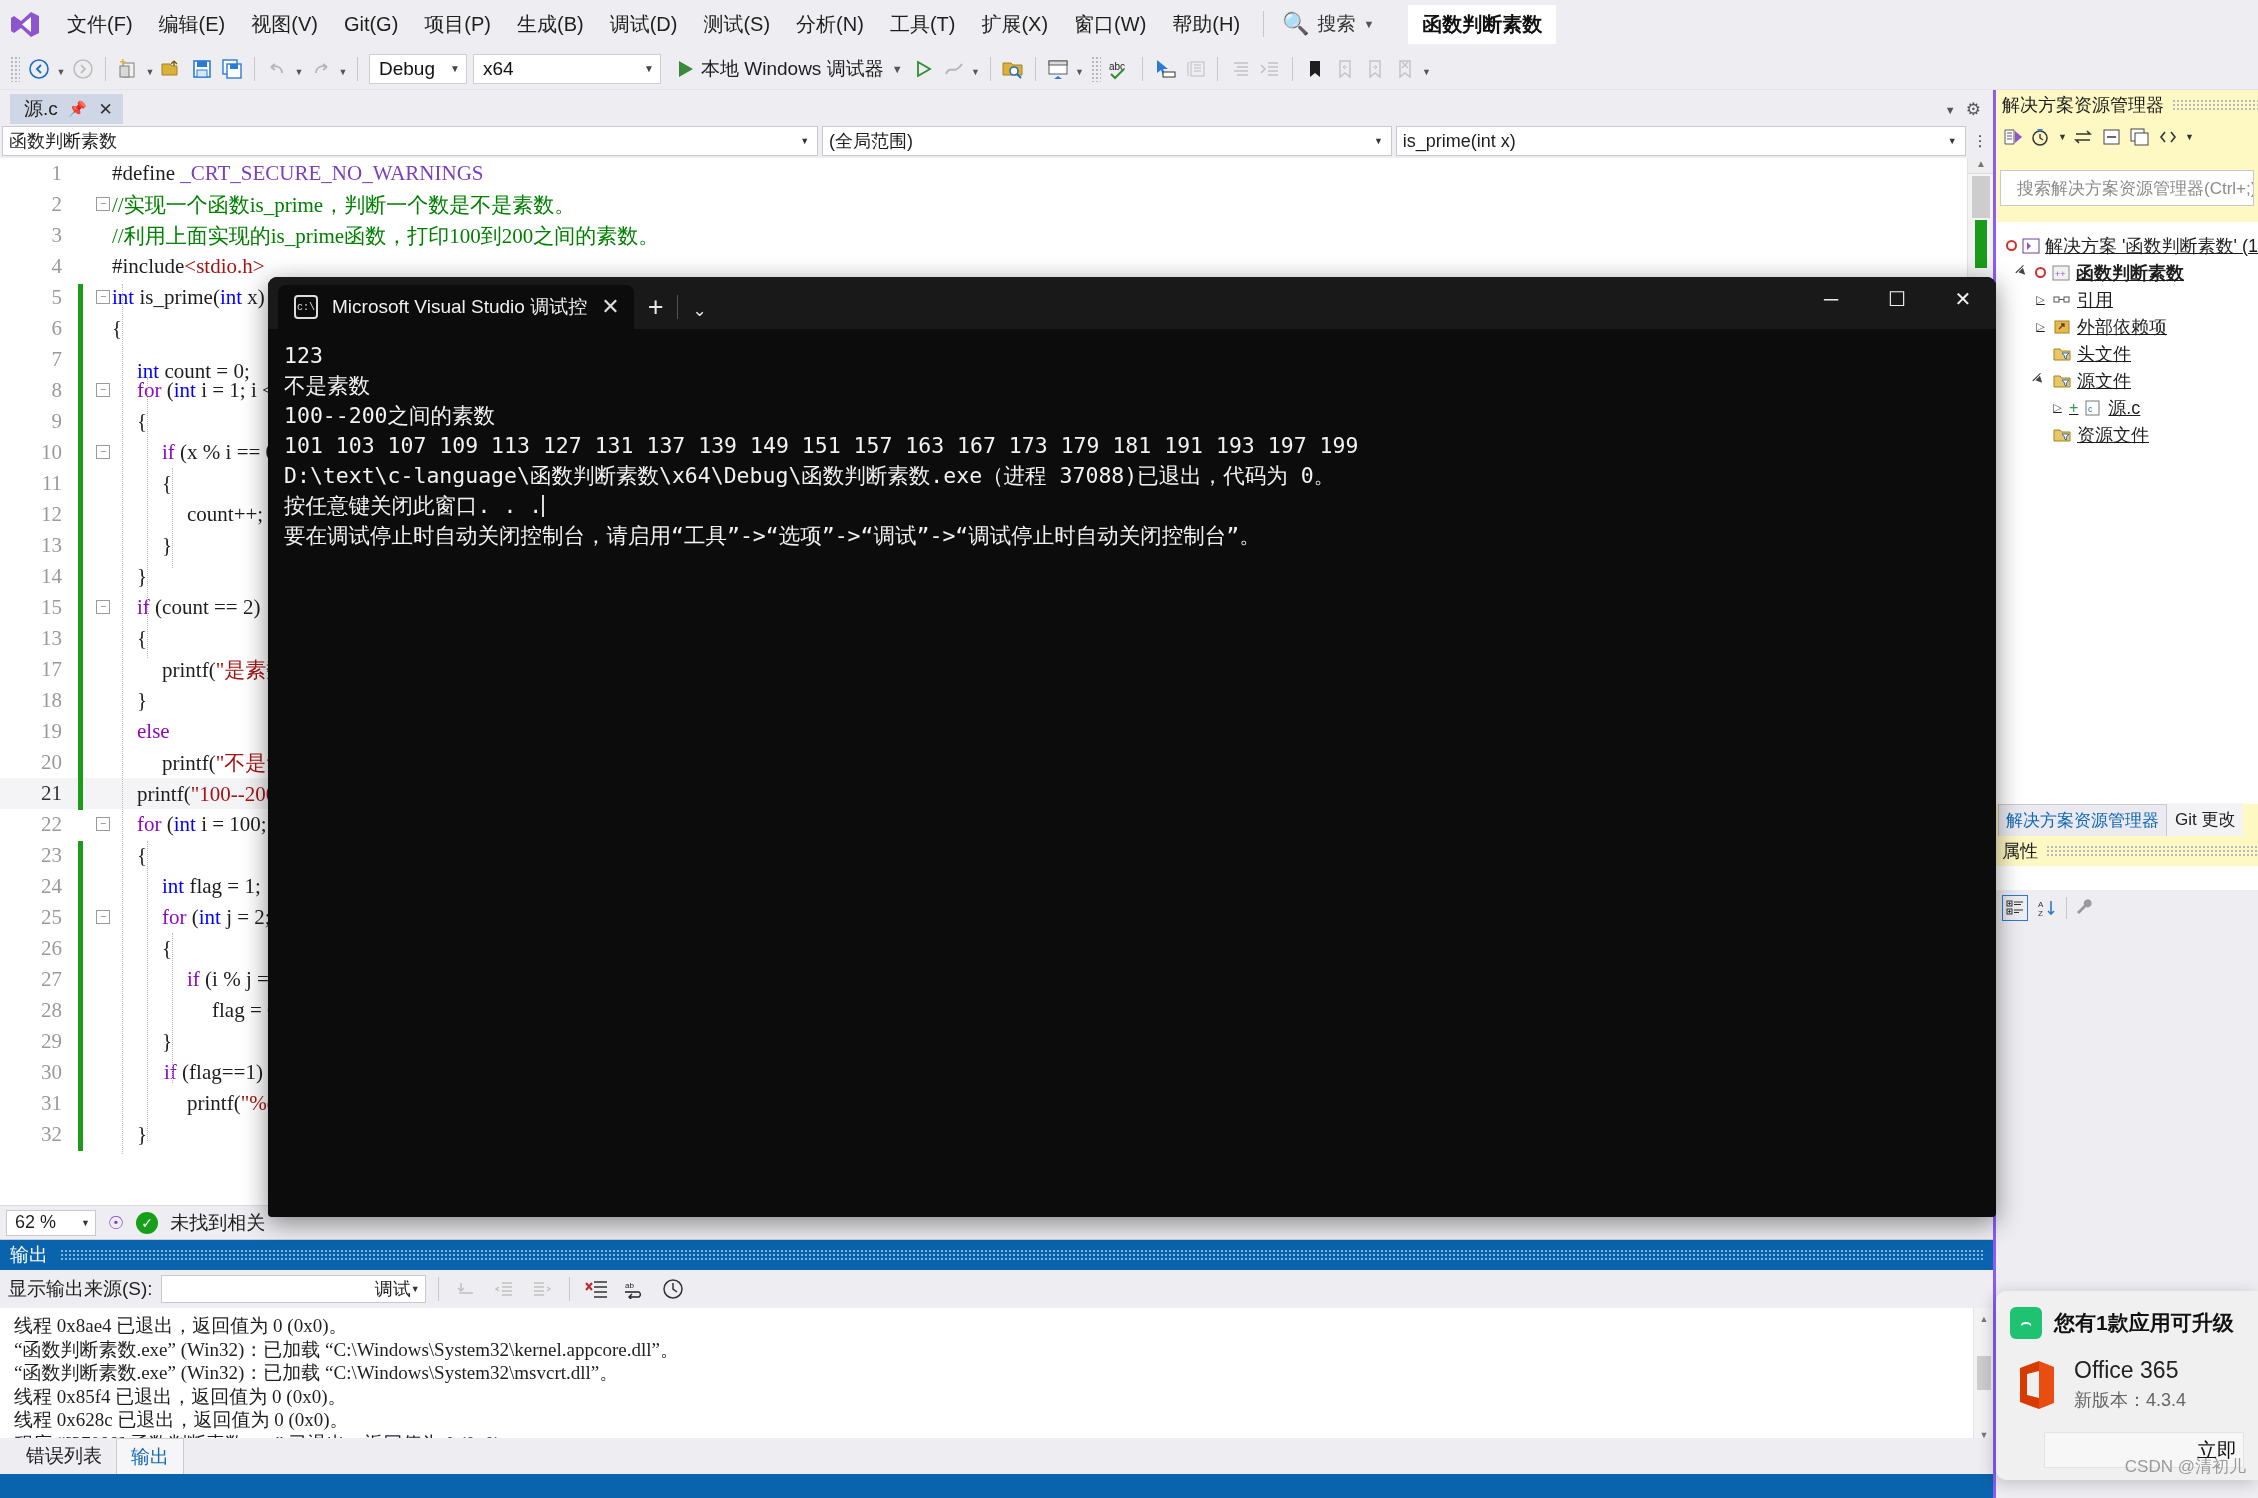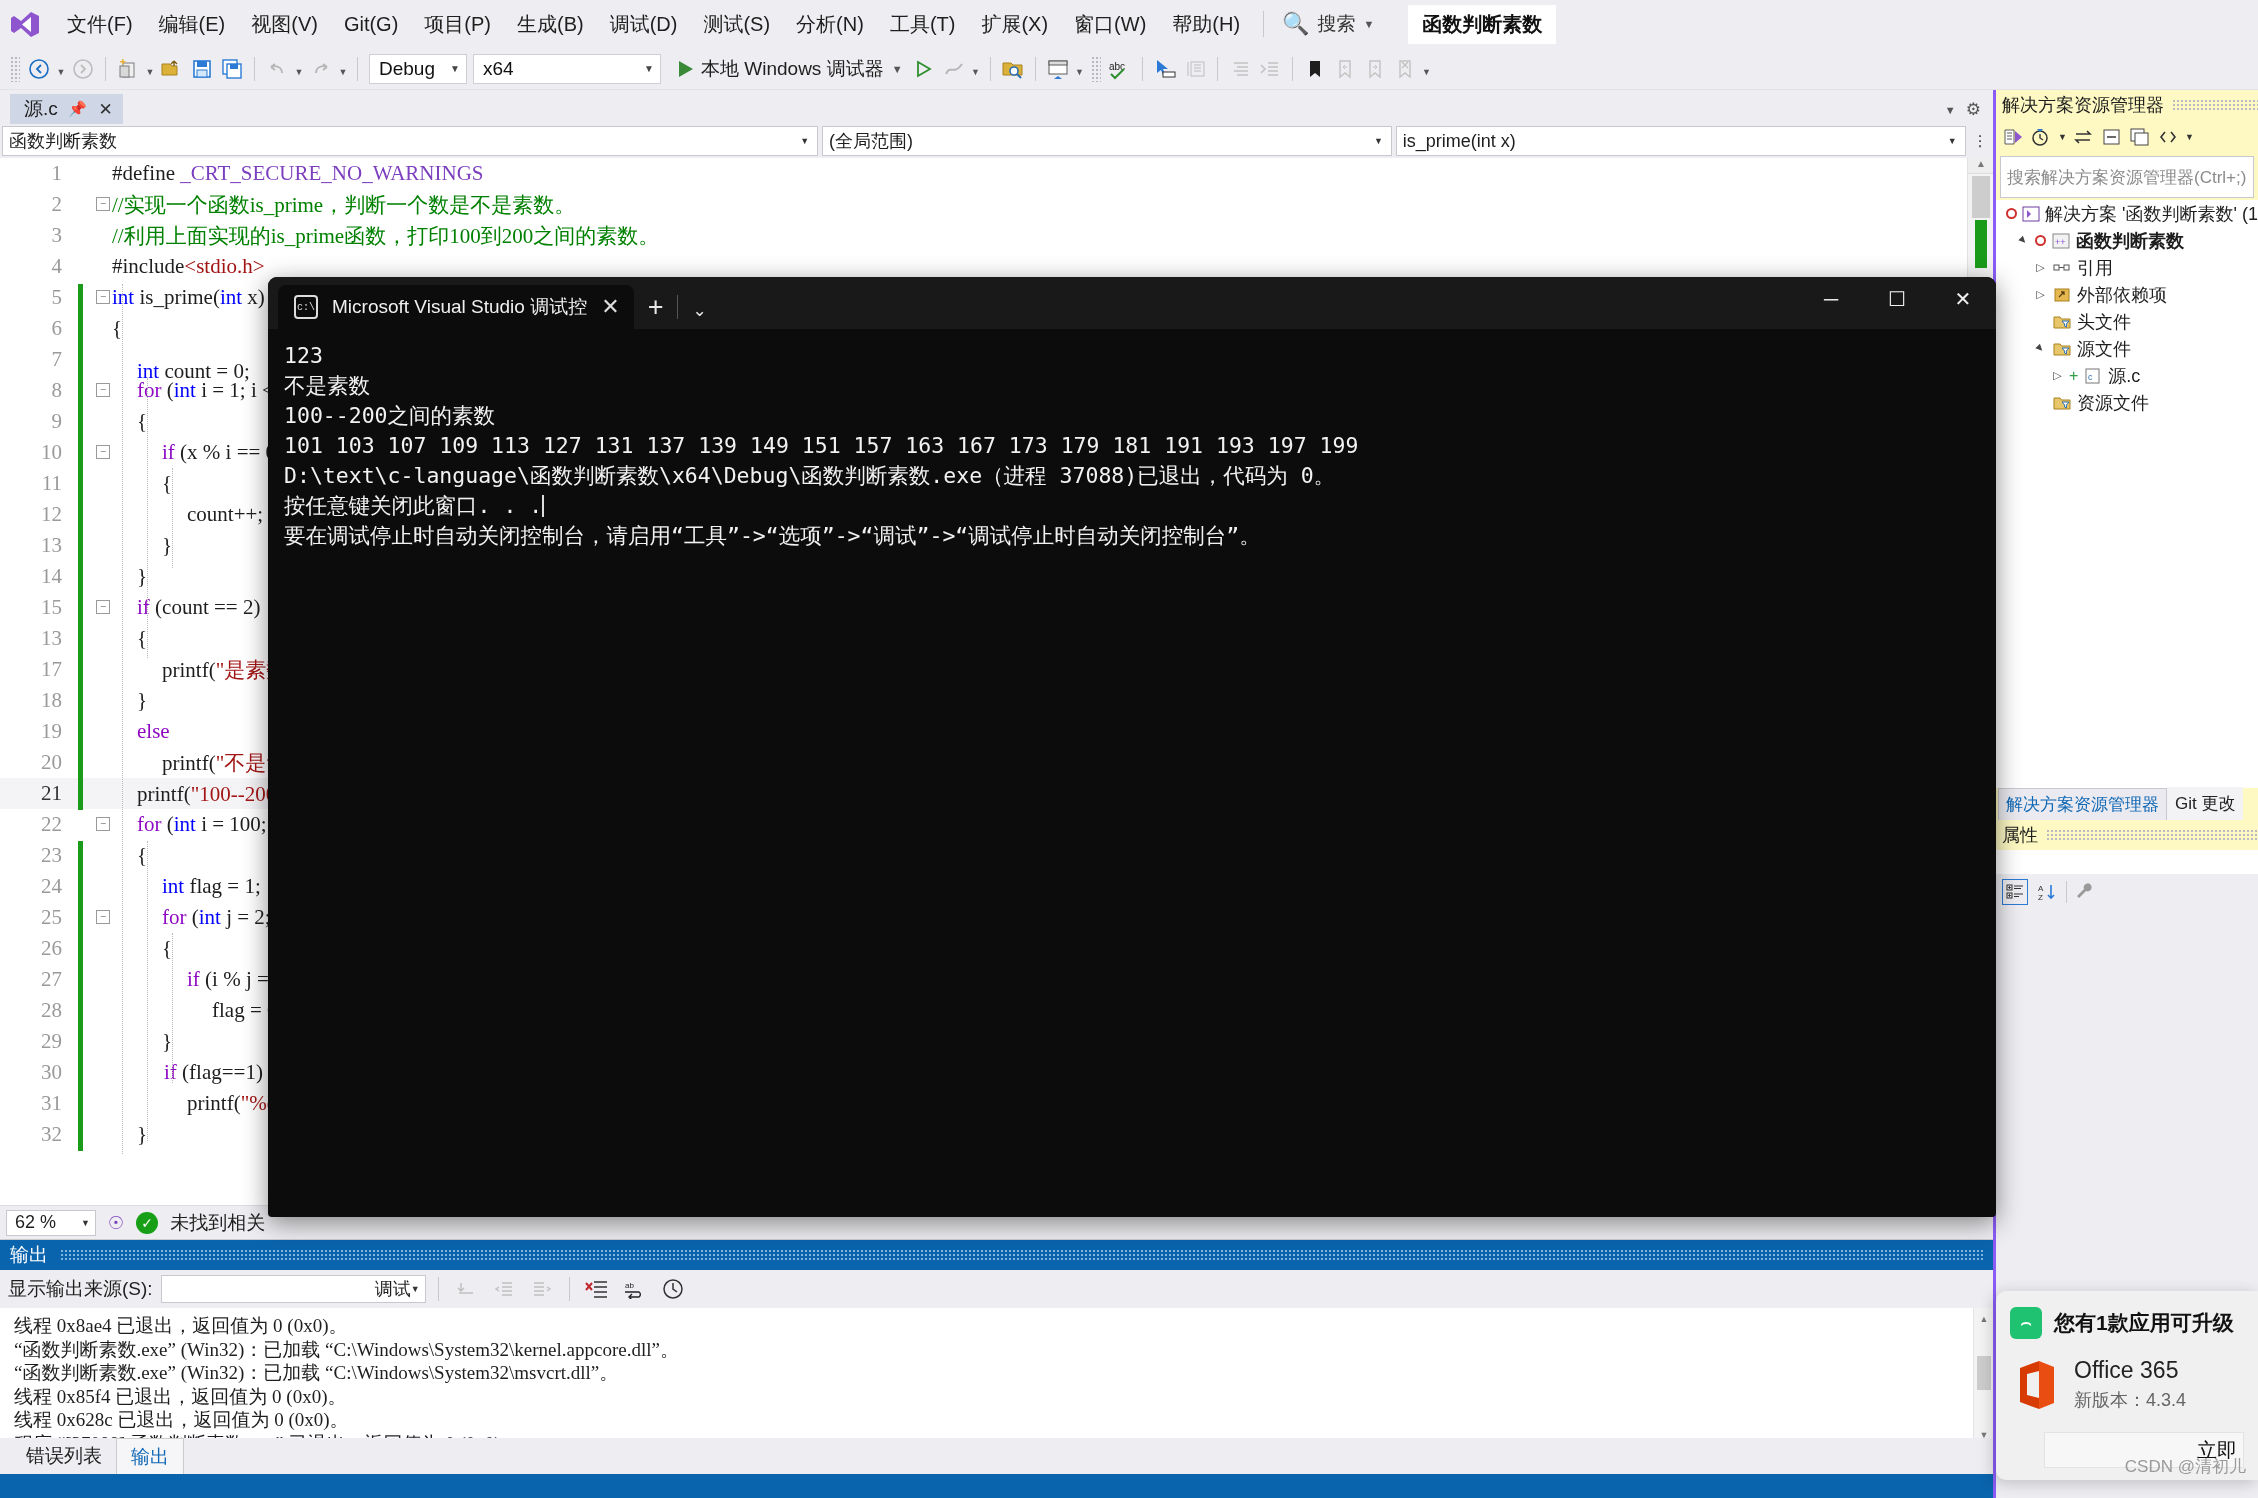--- a/index.html
+++ b/index.html
@@ -99,23 +99,23 @@
   .btab { padding:5px 14px; font-size:19px; color:#222; }
   .btab.active { background:#f6f6f8; border:1px solid #ccc; border-bottom:none; color:#1068b5;}
   .statusbar { height:24px; background:#0a64ad; }
 
   
   .rc-title { height:30px; display:flex; align-items:center; font-size:18px; padding-left:6px; color:#1e1e1e;}
   .rc-title .dots { flex:1; height:12px; margin-left:8px;
         background: radial-gradient(circle, #b9b9c2 1px, transparent 1.3px); background-size:4px 4px; }
   .rc-tools { height:34px; display:flex; align-items:center; gap:2px; padding-left:4px; }
   .rtb { width:26px; height:26px; display:flex; align-items:center; justify-content:center; }
-  .rc-search { height:42px; margin:2px 4px; background:#fff; border:1px solid #c8c8cf; display:flex;
-               align-items:center; padding-left:6px; font-size:17px; color:#8b8b8b; overflow:hidden; white-space:nowrap;}
-  .tree { background:#fff; flex:1; padding-top:0; font-size:18px; overflow:hidden;}
+  .rc-search { height:36px; margin:16px 4px; background:#fff; border:1px solid #c8c8cf; display:flex;
+               align-items:center; padding-left:16px; font-size:17px; color:#8b8b8b; overflow:hidden; white-space:nowrap;}
+  .tree { background:#fff; flex:1; padding-top:10px; font-size:18px; overflow:hidden;text-decoration:underline;}
   .trow { display:flex; align-items:center; height:27px; gap:5px; white-space:nowrap; }
   .tw { width:13px; font-size:11px; color:#444; display:flex; justify-content:center;}
   .tico { width:20px; display:flex; align-items:center; justify-content:center;}
   .bold { font-weight:bold; }
   .rc-tabs { height:32px; display:flex; align-items:flex-end; padding-left:2px; }
   .rtab { padding:4px 7px; font-size:17px; color:#1068b5;}
   .rtab.sel { background:#eaeaf0; border:1px solid #c8c8cf; border-bottom:none; }
   .rtab.alt { color:#222; background:#f3f3f6; border:1px solid transparent;}
   .prop-head { height:30px; display:flex; align-items:center; font-size:18px; padding-left:6px;}
   .prop-head .dots { flex:1; height:12px; margin-left:8px;

